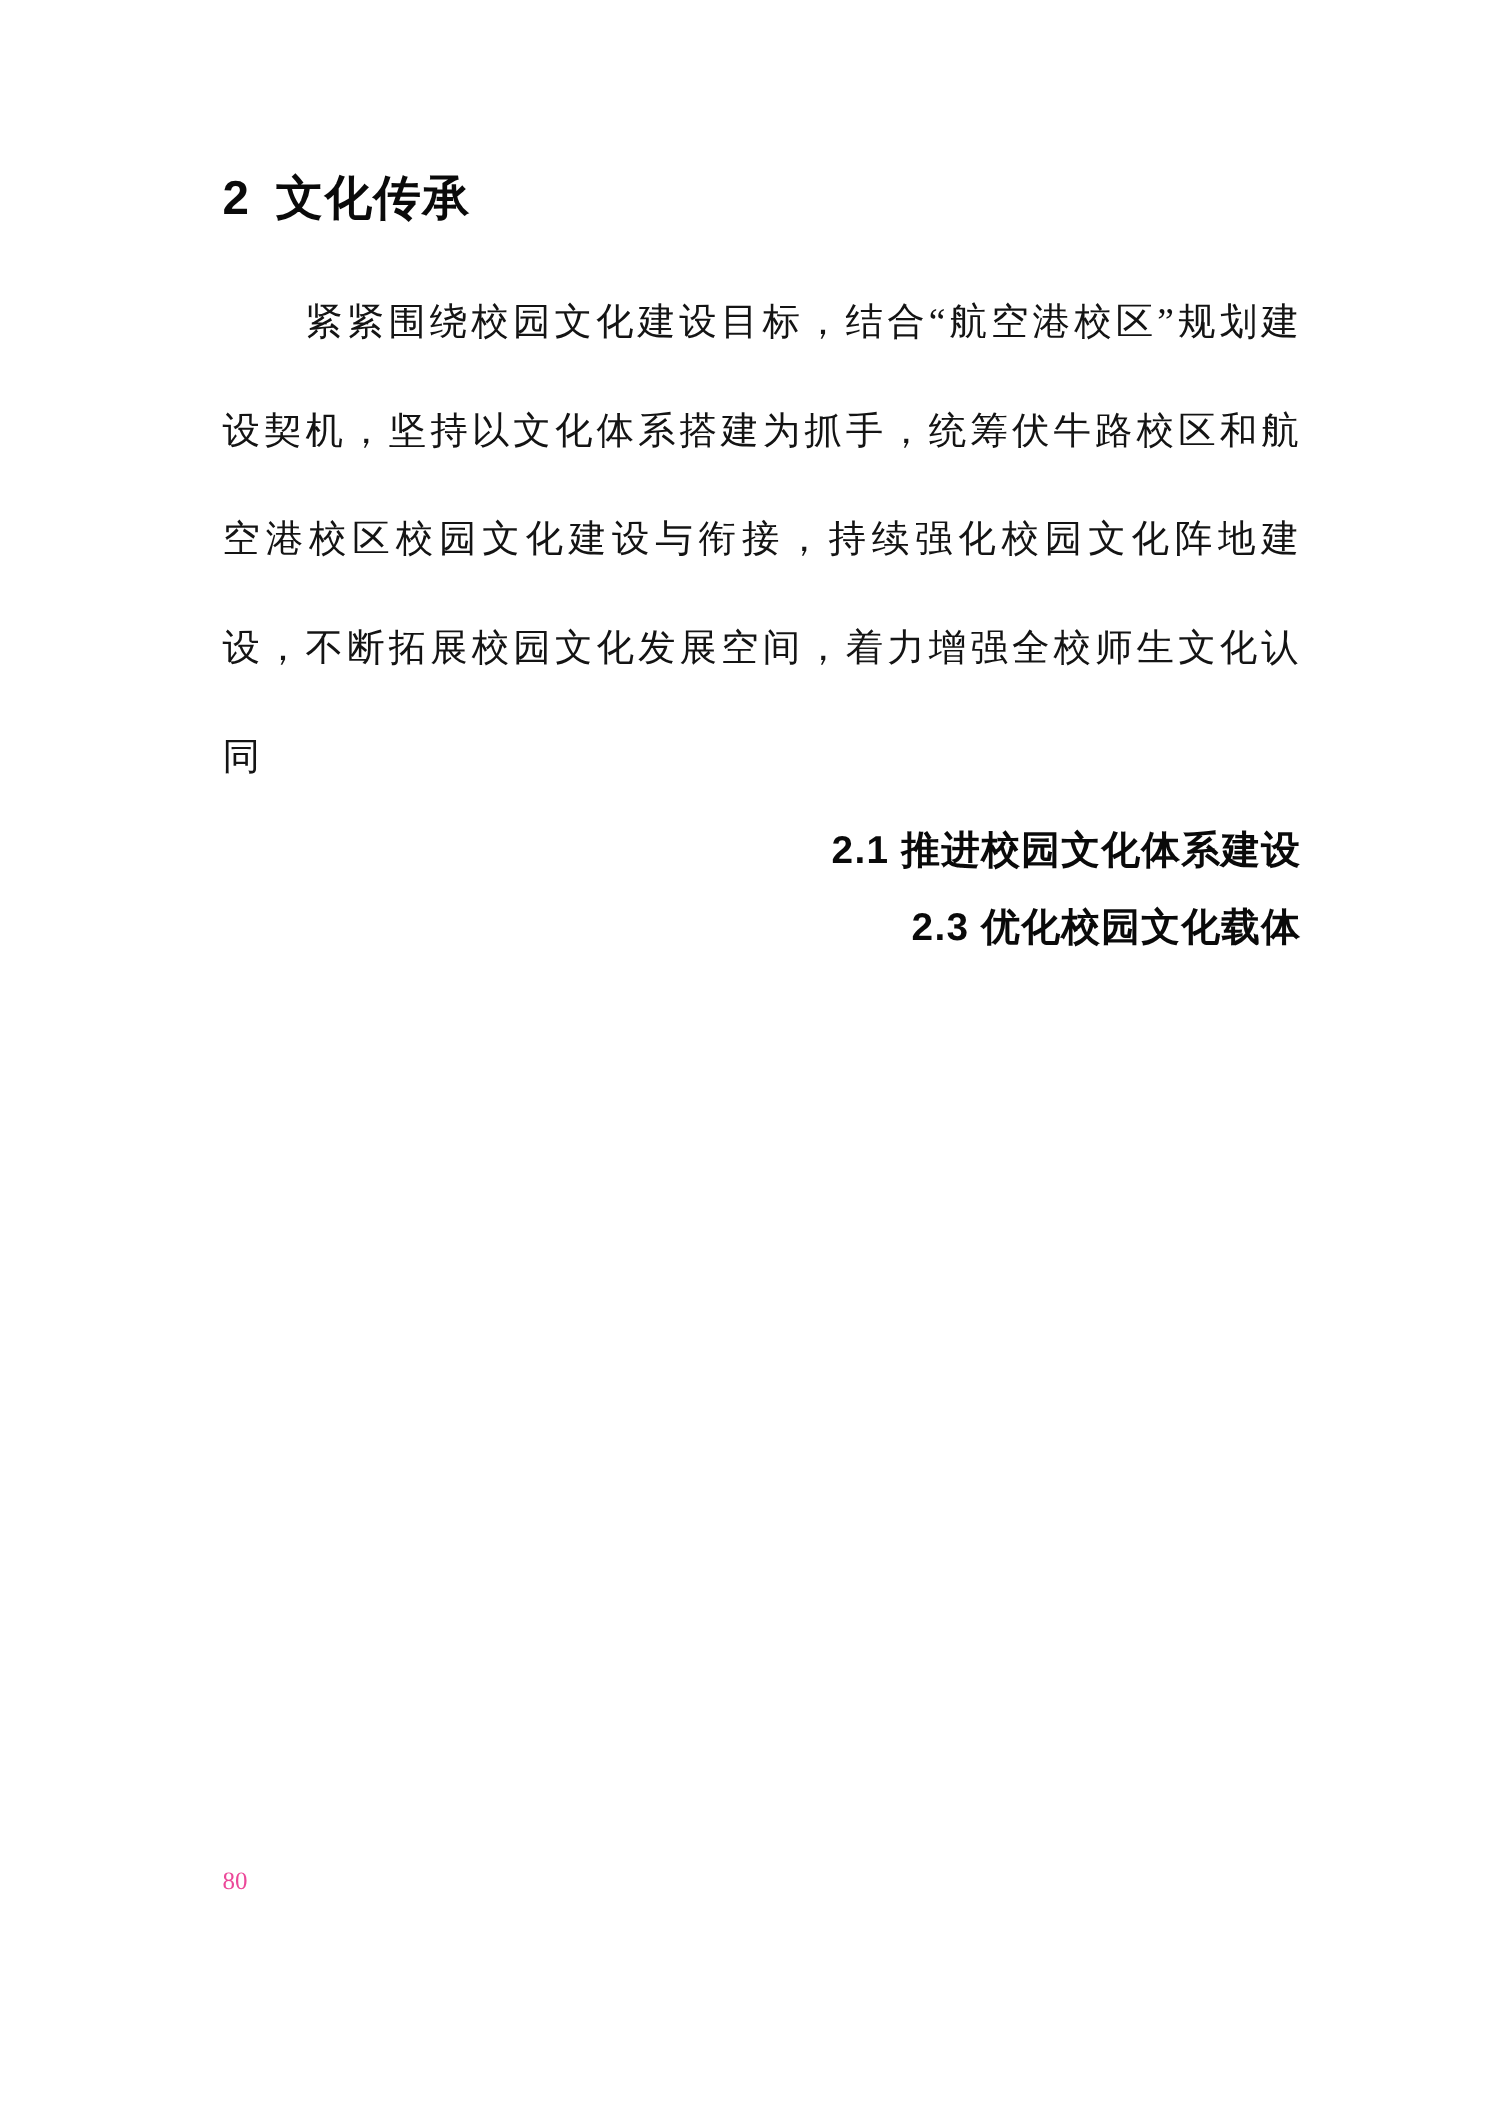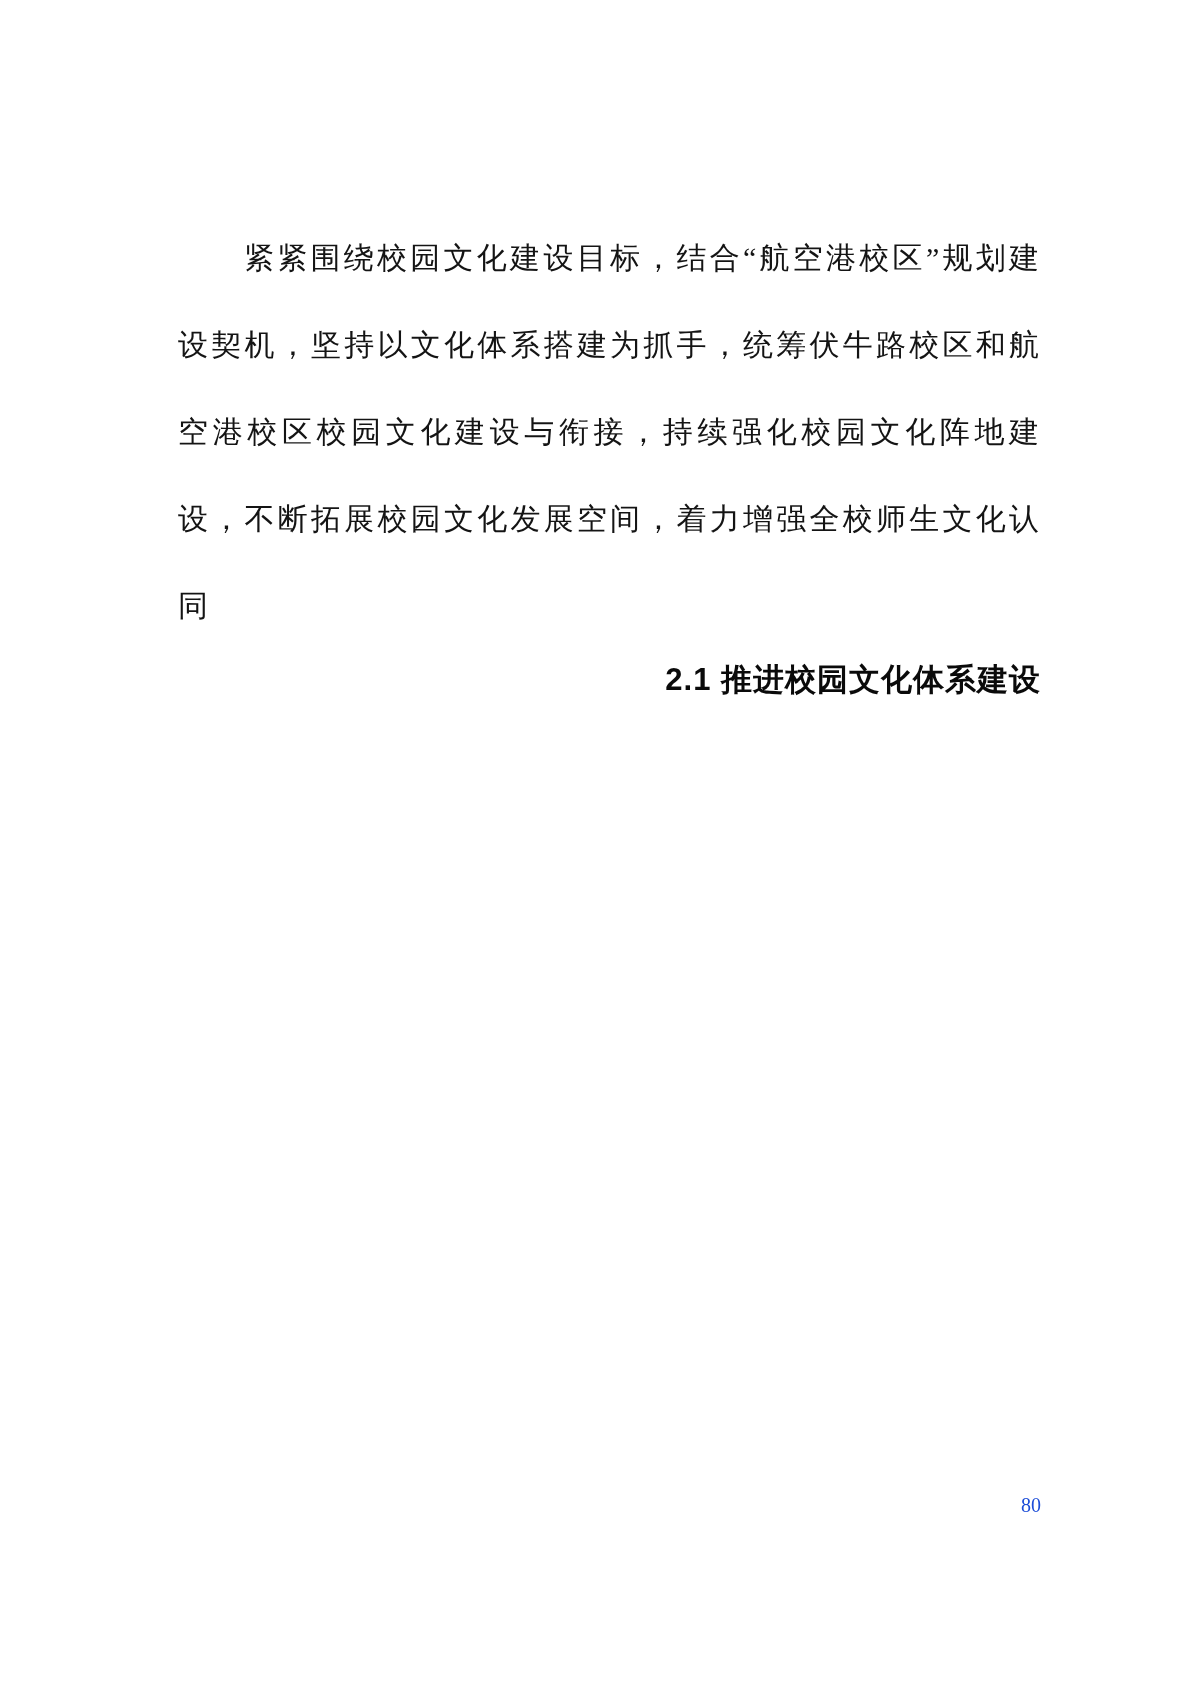--- a/index.html
+++ b/index.html
@@ -55,36 +55,38 @@
     text-indent: 52px;
     color: #0a0a0a;
     white-space: nowrap;
     text-align: right;
   }
   .page-number {
     position: absolute;
     top: 1494px;
     left: 178px;
     width: 863px;
-    text-align: right;
+    text-align: left;
     font-family: "Liberation Serif", serif;
     font-size: 20px;
-    color: #1d4ed8;
+    color: #ec4899;
   }
 </style>
 </head>
 <body>
 
 <div class="page">
+  <h1 class="doc-title">2 文化传承</h1>
 
   <div class="content">
     <p class="body-para">紧紧围绕校园文化建设目标，结合“航空港校区”规划建设契机，坚持以文化体系搭建为抓手，统筹伏牛路校区和航空港校区校园文化建设与衔接，持续强化校园文化阵地建设，不断拓展校园文化发展空间，着力增强全校师生文化认同</p>
 
     <h2 class="sub-heading">2.1 推进校园文化体系建设</h2>
 
 
 
 
+    <h2 class="sub-heading">2.3 优化校园文化载体</h2>
 
   </div>
 
   <div class="page-number">80</div>
 </div>
 
 </body></html>

